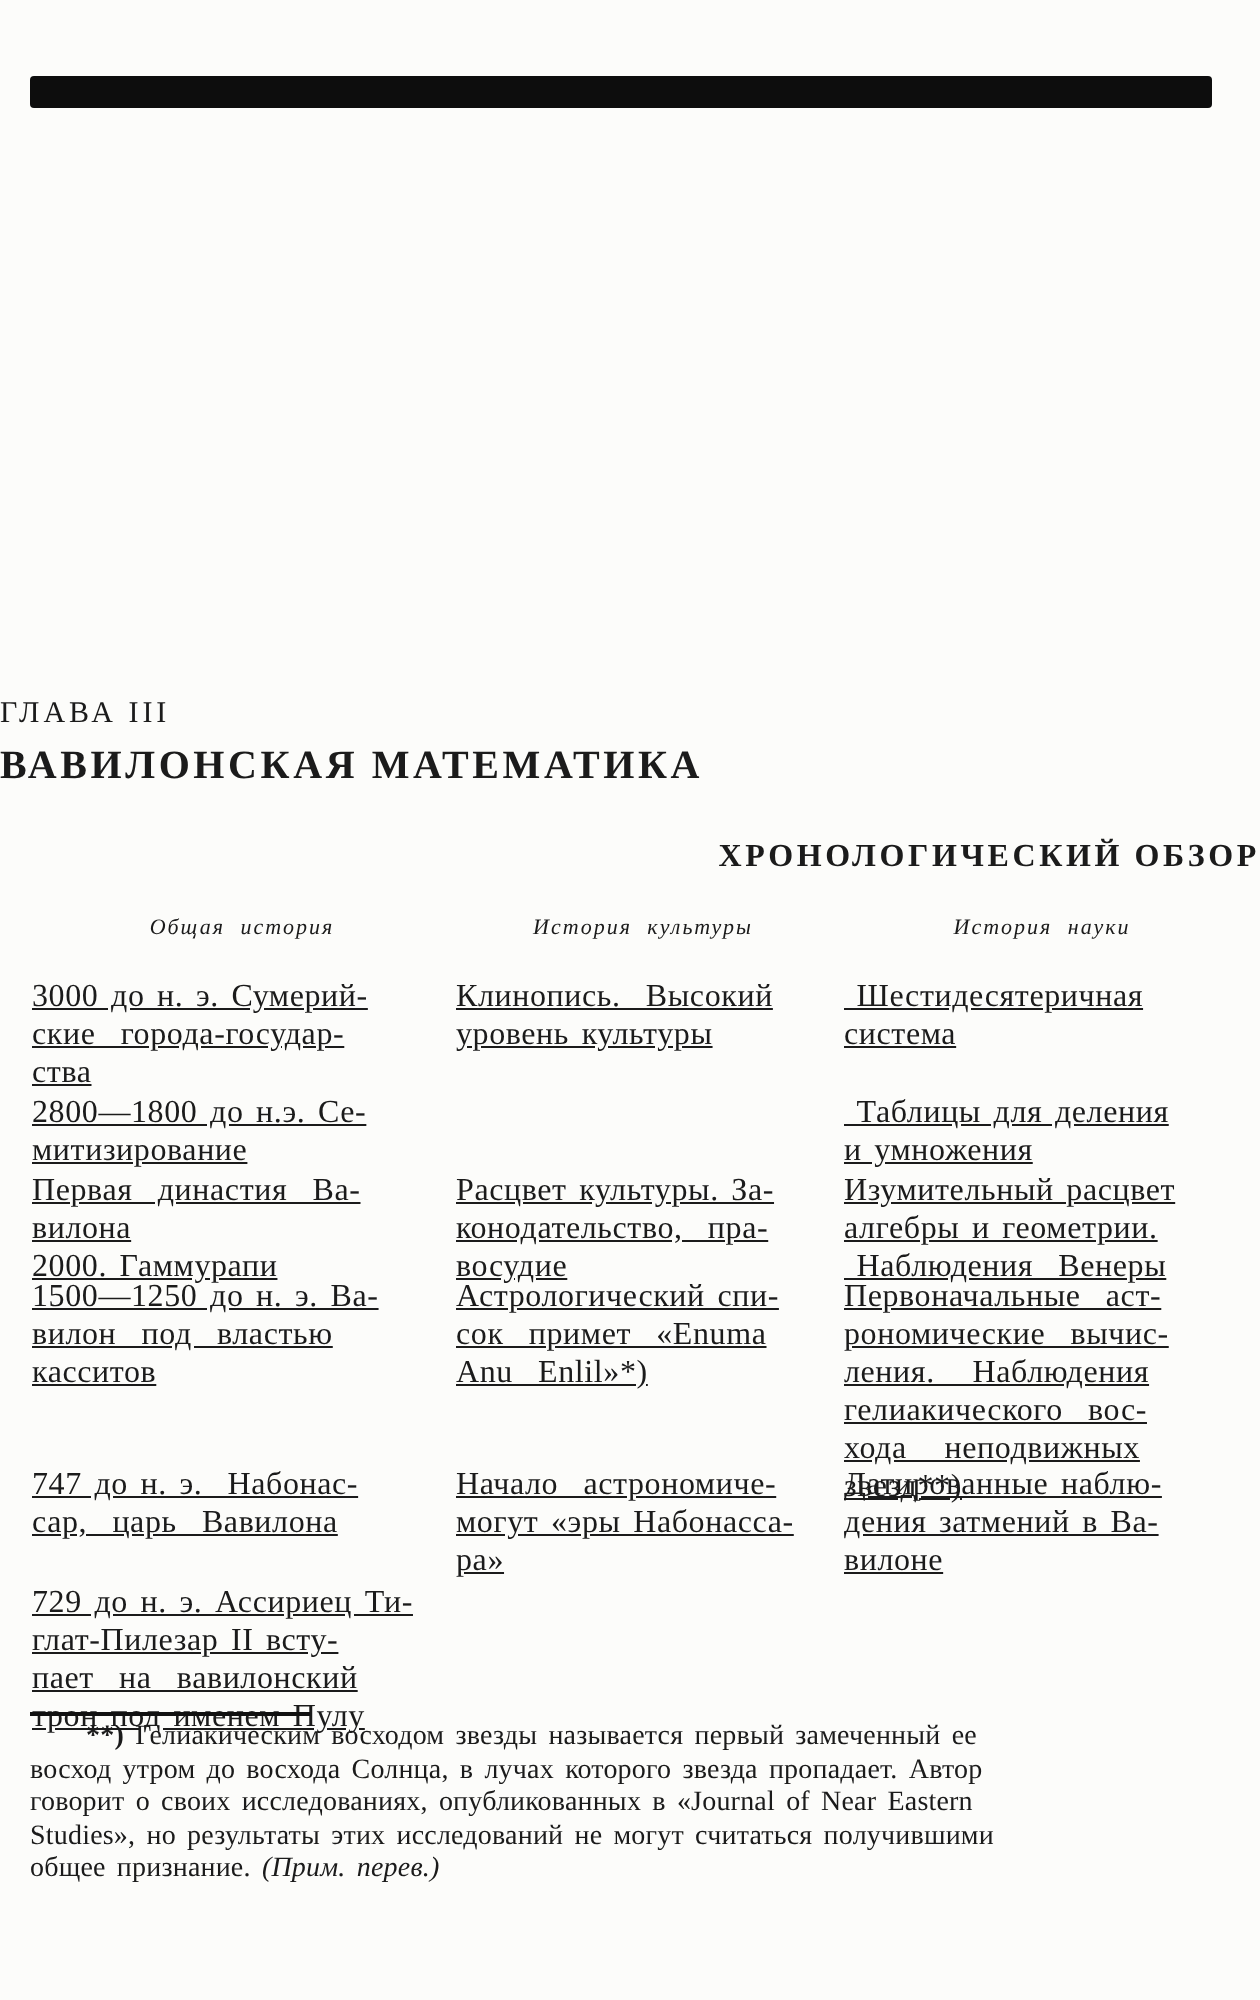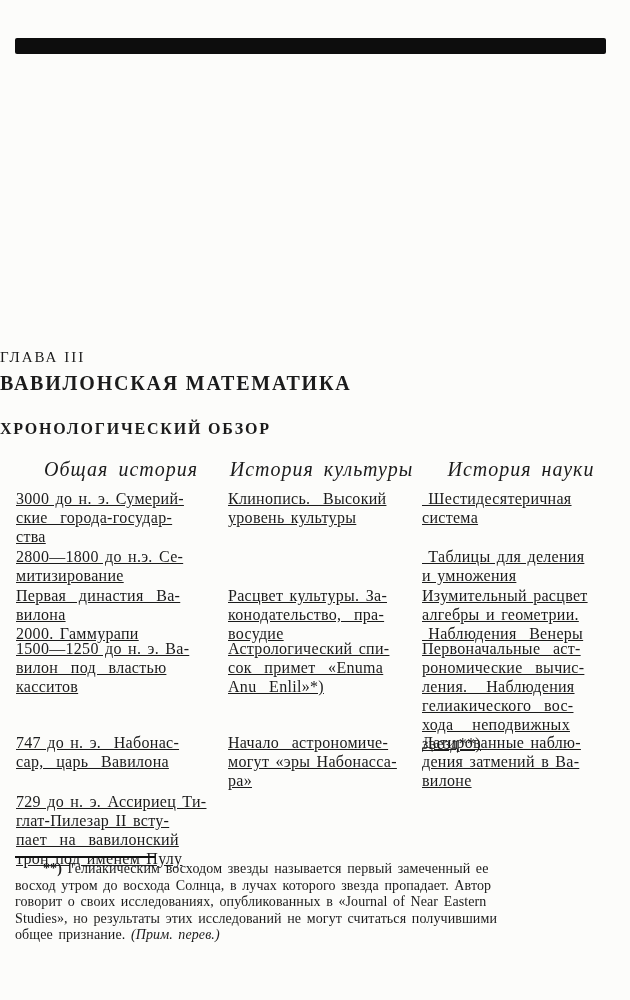--- a/index.html
+++ b/index.html
@@ -45,31 +45,31 @@
     font-size: 20px;
     font-weight: bold;
     letter-spacing: 1.8px;
     white-space: pre;
   }
   .section-title {
     position: absolute;
     left: 0;
     top: 420px;
     width: 100%;
-    text-align: left;
+    text-align: right;
     font-size: 16px;
     font-weight: bold;
     letter-spacing: 1.8px;
     white-space: pre;
   }
   .hdr-row { position: absolute; left: 0; top: 458px; width: 100%; height: 22px; }
   .hdr {
     position: absolute;
     font-style: italic;
-    font-size: 20px;
+    font-size: 11px;
     letter-spacing: 1px;
     word-spacing: 4px;
     text-align: center;
     white-space: pre;
   }
   .hdr.c1 { left: 16px;  width: 210px; }
   .hdr.c2 { left: 229px; width: 185px; }
   .hdr.c3 { left: 421px; width: 200px; }
 
   .t-row { position: absolute; left: 0; width: 100%; }

